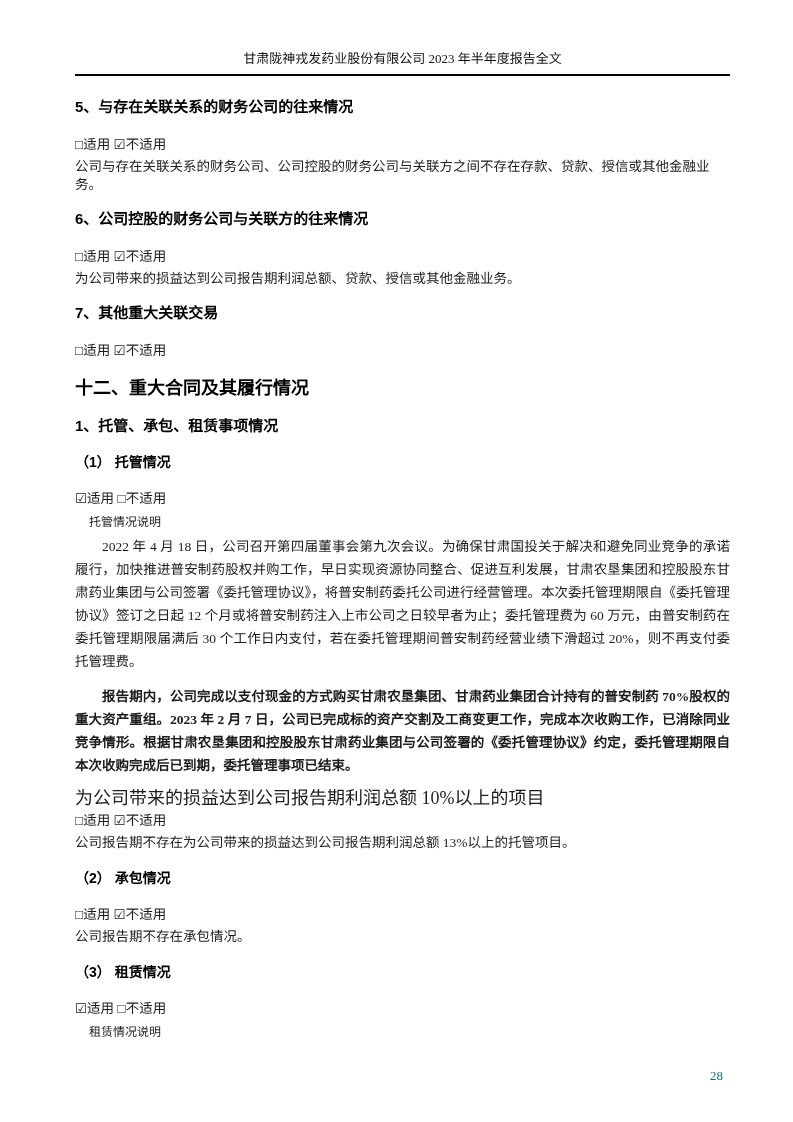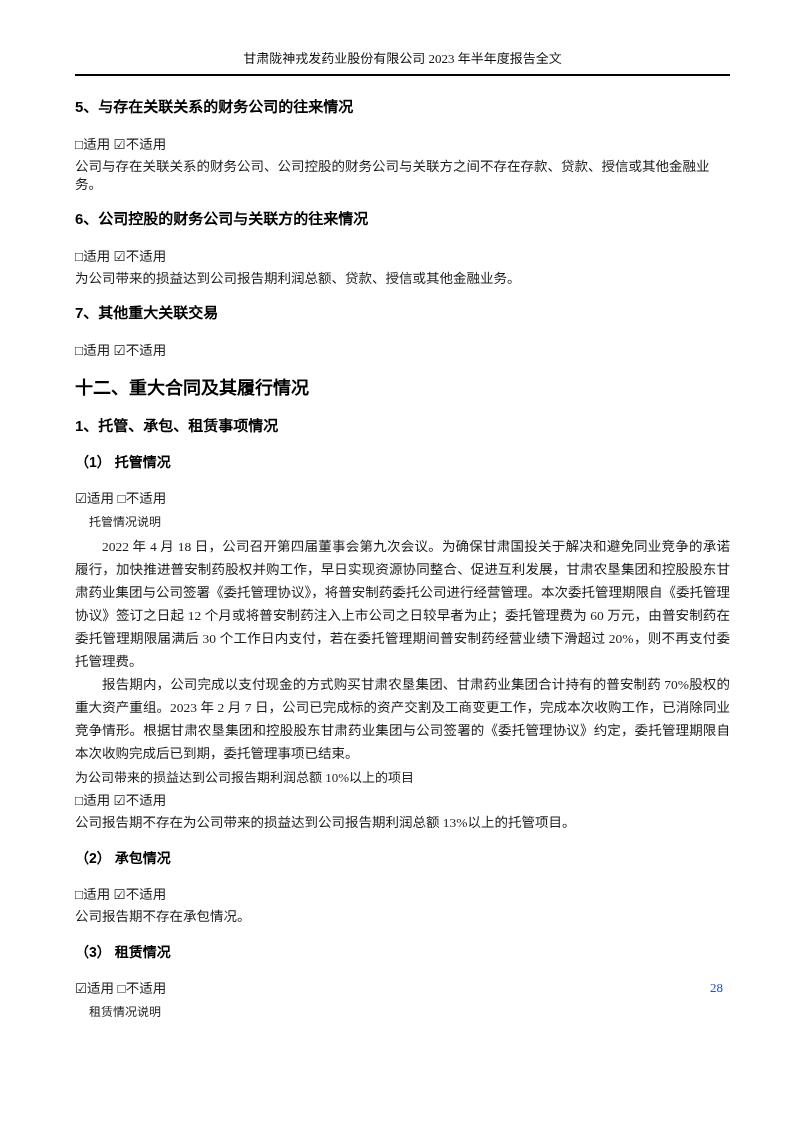--- a/index.html
+++ b/index.html
@@ -82,34 +82,35 @@
     margin: 5px 0 0 14px;
   }
   .para {
     font-size: 13.5px;
     line-height: 23px;
     text-align: justify;
     text-indent: 2em;
     margin: 4px 0 0 0;
   }
   .para + .para {
-    margin-top: 0;
+    margin-top: 12px;
+    font-weight: bold;
   }
   .gain-label {
-    font-size: 13px;
+    font-size: 18px;
     line-height: 18px;
-    margin: 4px 0 0 0;
+    margin: 12px 0 0 0;
   }
   .sec-gap-sm { margin-top: 15px; }
   .page-number {
     position: absolute;
-    top: 980px;
+    top: 1068px;
     right: 70px;
     font-size: 13px;
-    color: #1d4ed8;
+    color: #0f766e;
   }
 </style>
 </head>
 <body>
 
 <div class="page">
 
   <div class="page-header">
     <span>甘肃陇神戎发药业股份有限公司 2023 年半年度报告全文</span>
   </div>

